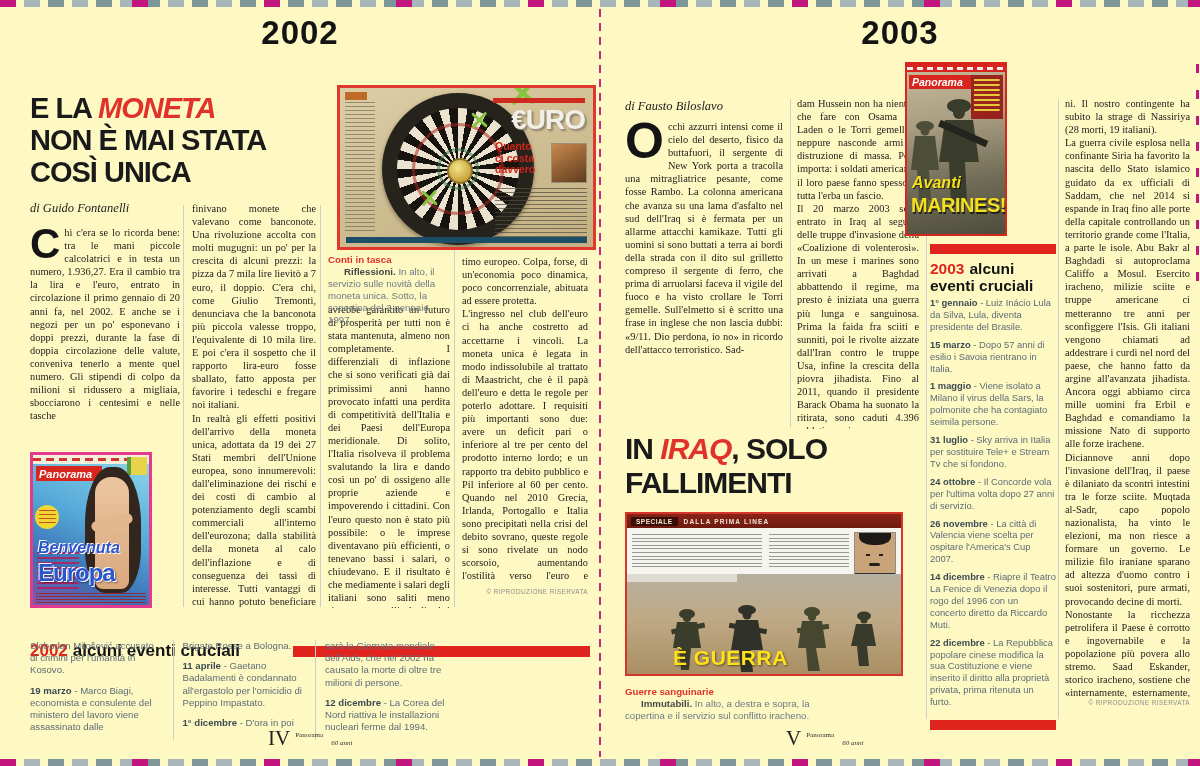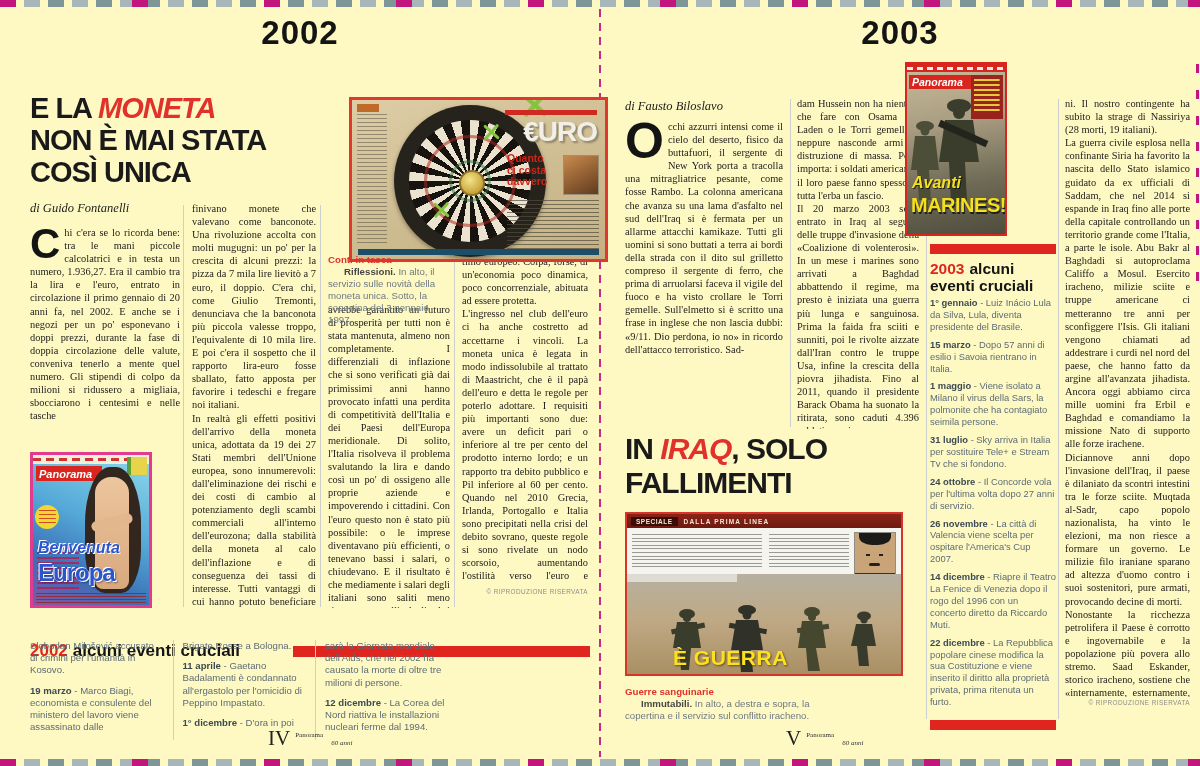--- a/index.html
+++ b/index.html
@@ -165,21 +165,21 @@
 
   <div class="bodycol" style="left:30px;top:226px;width:150px;height:224px;"><span class="dropcap c">C</span><span>hi c'era se lo ricorda bene: tra le mani piccole calcolatrici e in testa un numero, 1.936,27. Era il cambio tra la lira e l'euro, entrato in circolazione il primo gennaio di 20 anni fa, nel 2002. E anche se i negozi per un po' esponevano i doppi prezzi, durante la fase di doppia circolazione delle valute, conveniva tenerlo a mente quel numero. Gli stipendi di colpo da milioni si ridussero a migliaia, sbocciarono i centesimi e nelle tasche</span></div>
   <div class="bodycol" style="left:192px;top:202px;width:124px;height:406px;">finivano monete che valevano come banconote. Una rivoluzione accolta con molti mugugni: un po' per la crescita di alcuni prezzi: la pizza da 7 mila lire lievitò a 7 euro, il doppio. C'era chi, come Giulio Tremonti, denunciava che la banconota più piccola valesse troppo, l'equivalente di 10 mila lire. E poi c'era il sospetto che il rapporto lira-euro fosse sballato, fatto apposta per favorire i tedeschi e fregare noi italiani.
 In realtà gli effetti positivi dell'arrivo della moneta unica, adottata da 19 dei 27 Stati membri dell'Unione europea, sono innumerevoli: dall'eliminazione dei rischi e dei costi di cambio al potenziamento degli scambi commerciali all'interno dell'eurozona; dalla stabilità della moneta al calo dell'inflazione e di conseguenza dei tassi di interesse. Tutti vantaggi di cui hanno potuto beneficiare le imprese e i cittadini. Oggi non c'è un'azienda che tornerebbe alla vecchia lira.
 Ma la promessa che l'euro</div>
   <div class="bodycol" style="left:328px;top:303px;width:122px;height:305px;">avrebbe garantito un futuro di prosperità per tutti non è stata mantenuta, almeno non completamente. I differenziali di inflazione che si sono verificati già dai primissimi anni hanno provocato infatti una perdita di competitività dell'Italia e dei Paesi dell'Europa meridionale. Di solito, l'Italia risolveva il problema svalutando la lira e dando così un po' di ossigeno alle proprie aziende e impoverendo i cittadini. Con l'euro questo non è stato più possibile: o le imprese diventavano più efficienti, o tenevano bassi i salari, o chiudevano. E il risultato è che mediamente i salari degli italiani sono saliti meno rispetto a quelli degli altri Paesi e il nostro Pil ha mantenuto un'andatura da tartaruga, ul-</div>
   <div class="bodycol" style="left:462px;top:255px;width:126px;height:328px;">timo europeo. Colpa, forse, di un'economia poco dinamica, poco concorrenziale, abituata ad essere protetta.
 L'ingresso nel club dell'euro ci ha anche costretto ad accettarne i vincoli. La moneta unica è legata in modo indissolubile al trattato di Maastricht, che è il papà dell'euro e detta le regole per poterlo adottare. I requisiti più importanti sono due: avere un deficit pari o inferiore al tre per cento del prodotto interno lordo; e un rapporto tra debito pubblico e Pil inferiore al 60 per cento. Quando nel 2010 Grecia, Irlanda, Portogallo e Italia sono precipitati nella crisi del debito sovrano, queste regole si sono rivelate un nodo scorsoio, aumentando l'ostilità verso l'euro e alimentando l'euroscetticismo. Un errore che non è stato ripetuto con la pandemia di Covid.  ■</div>
   <div class="copyright" style="left:462px;top:588px;width:126px;">© RIPRODUZIONE RISERVATA</div>
 
-  <div class="img-frame euro-spread" style="left:349px;top:85px;width:259px;height:165px;margin-top:12px;">
+  <div class="img-frame euro-spread" style="left:337px;top:85px;width:259px;height:165px;">
     <div class="db-lefthead"></div>
     <div class="db-leftlines"></div>
     <div class="dartboard">
       <div class="db-seg"></div>
       <div class="db-ring1"></div>
       <div class="db-ring2"></div>
       <div class="db-center"></div>
       <div class="dart" style="left:88px;top:18px;"></div>
       <div class="dart" style="left:38px;top:96px;"></div>
     </div>

